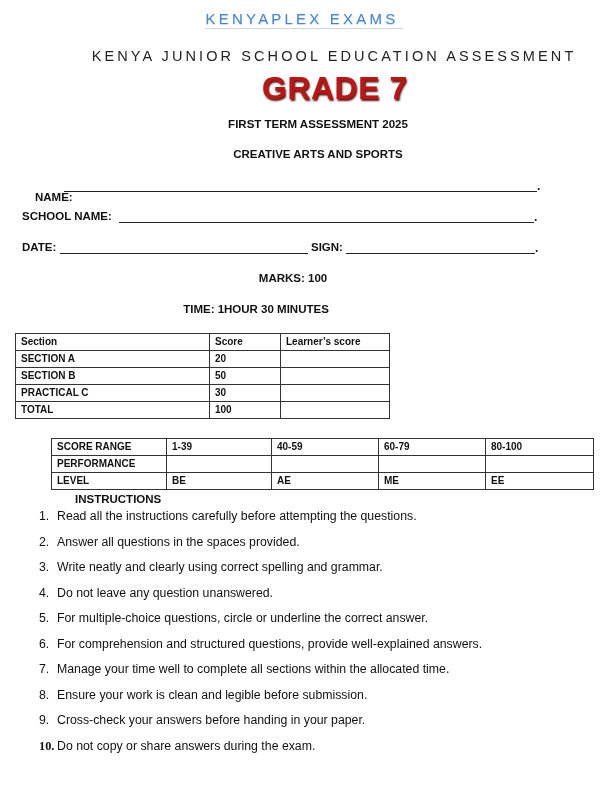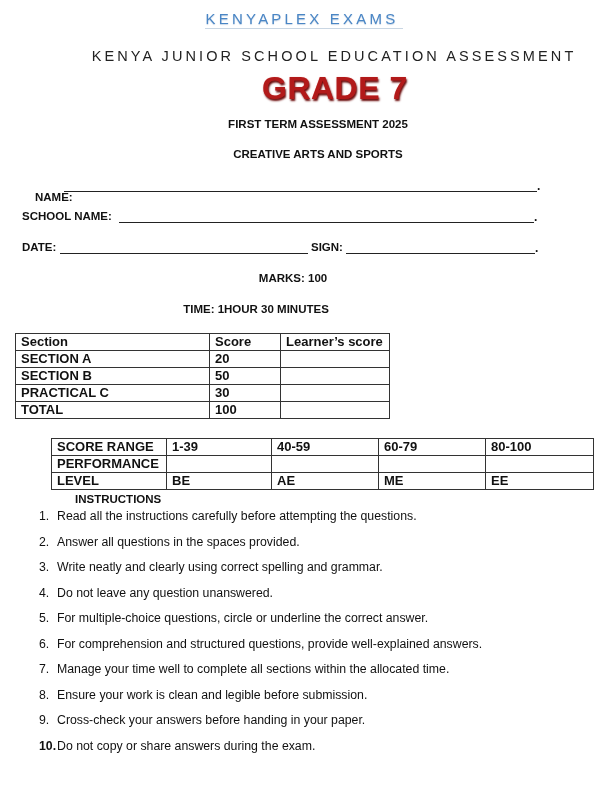--- a/index.html
+++ b/index.html
@@ -10,26 +10,26 @@
   .brand { top:10px; font-size:15px; letter-spacing:3.2px; color:#4a86c5;
            text-shadow:0 1px 1px #c8d6e6; }
   .brand-underline { position:absolute; top:28px; left:205px; width:198px; height:1px; background:#c9d6e3; }
   .org { top:48px; font-size:14.5px; letter-spacing:3.1px; color:#222;margin-left:32px; }
   .grade { top:70px; font-size:32px; font-weight:bold; color:#b21a1a;
            text-shadow:1px 2px 2px #6b0b0b, 0 0 1px #f39a9a; letter-spacing:0.5px; }
   .subtitle { font-size:11.5px; font-weight:bold; }
   .field-label { font-size:11.5px; font-weight:bold; }
   .line { position:absolute; border-bottom:1px solid #222; height:0; }
   .dot { font-size:12px; font-weight:bold; }
-  table { border-collapse:collapse; font-size:13px; font-weight:bold; }
+  table { border-collapse:collapse; font-size:10px; font-weight:bold; }
   td { border:1px solid #333; padding:0 5px; height:16px; line-height:16px; vertical-align:top; }
   .list { left:39px; top:509px; width:560px; font-size:12.3px; }
   .list .item { height:25.5px; display:flex; }
   .list .num { width:18px; flex:none; }
-  .list .num.ten { font-family:Liberation Sans, sans-serif; font-weight:bold; }
+  .list .num.ten { font-family:Liberation Serif, serif; font-weight:bold; }
 </style>
 </head>
 <body>
 
 <div class="abs center brand">KENYAPLEX EXAMS</div>
 <div class="brand-underline"></div>
 <div class="abs center org">KENYA JUNIOR SCHOOL EDUCATION ASSESSMENT</div>
 <div class="abs grade" style="left:262px;">GRADE 7</div>
 <div class="abs subtitle" style="left:0;width:636px;text-align:center;top:118px;">FIRST TERM ASSESSMENT 2025</div>
 <div class="abs subtitle" style="left:0;width:636px;text-align:center;top:148px;">CREATIVE ARTS AND SPORTS</div>

